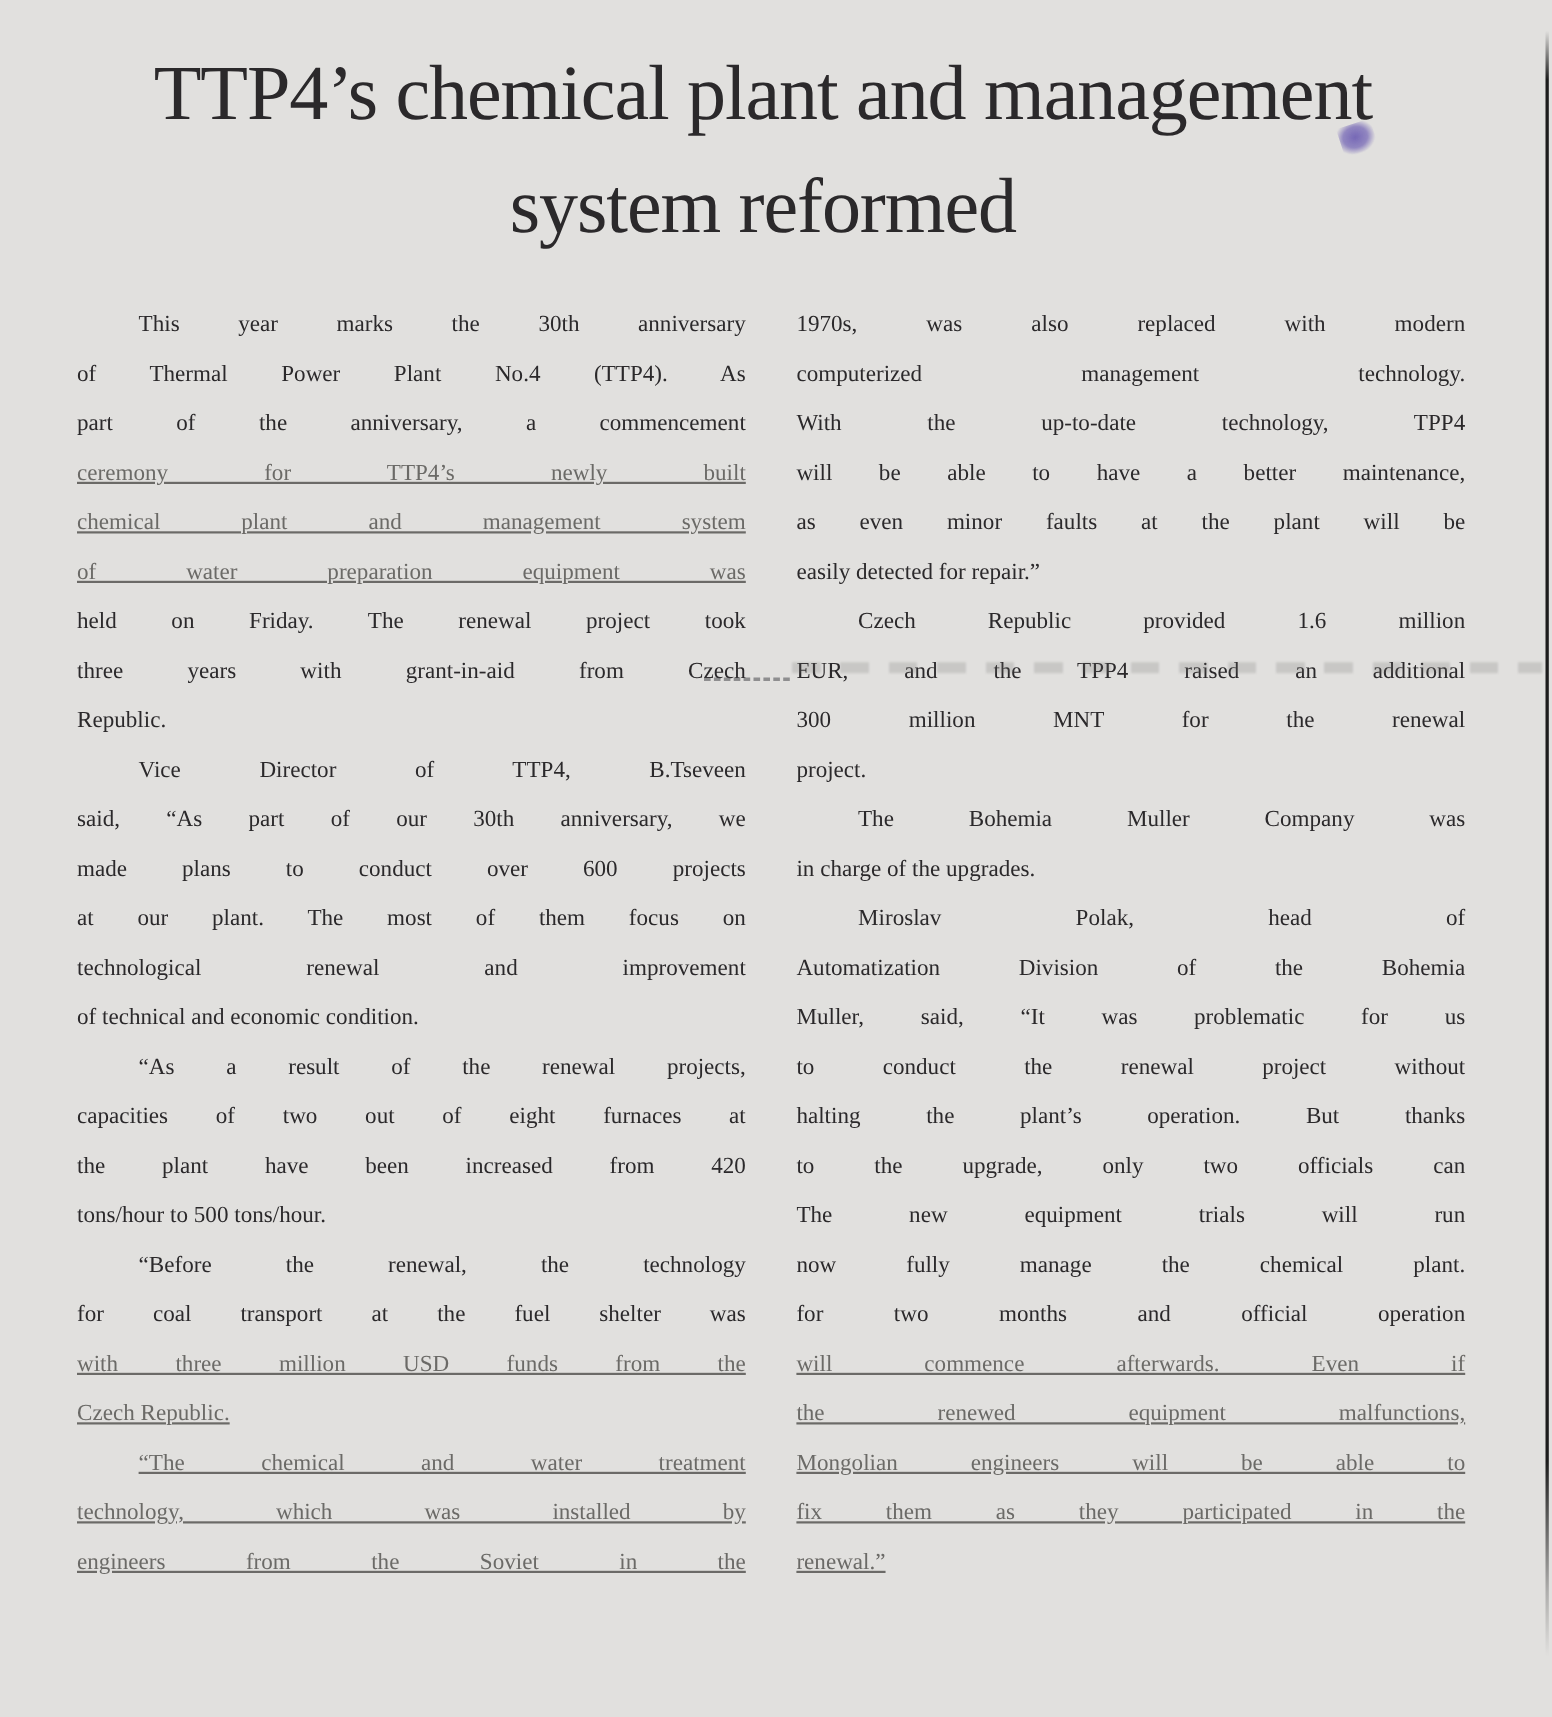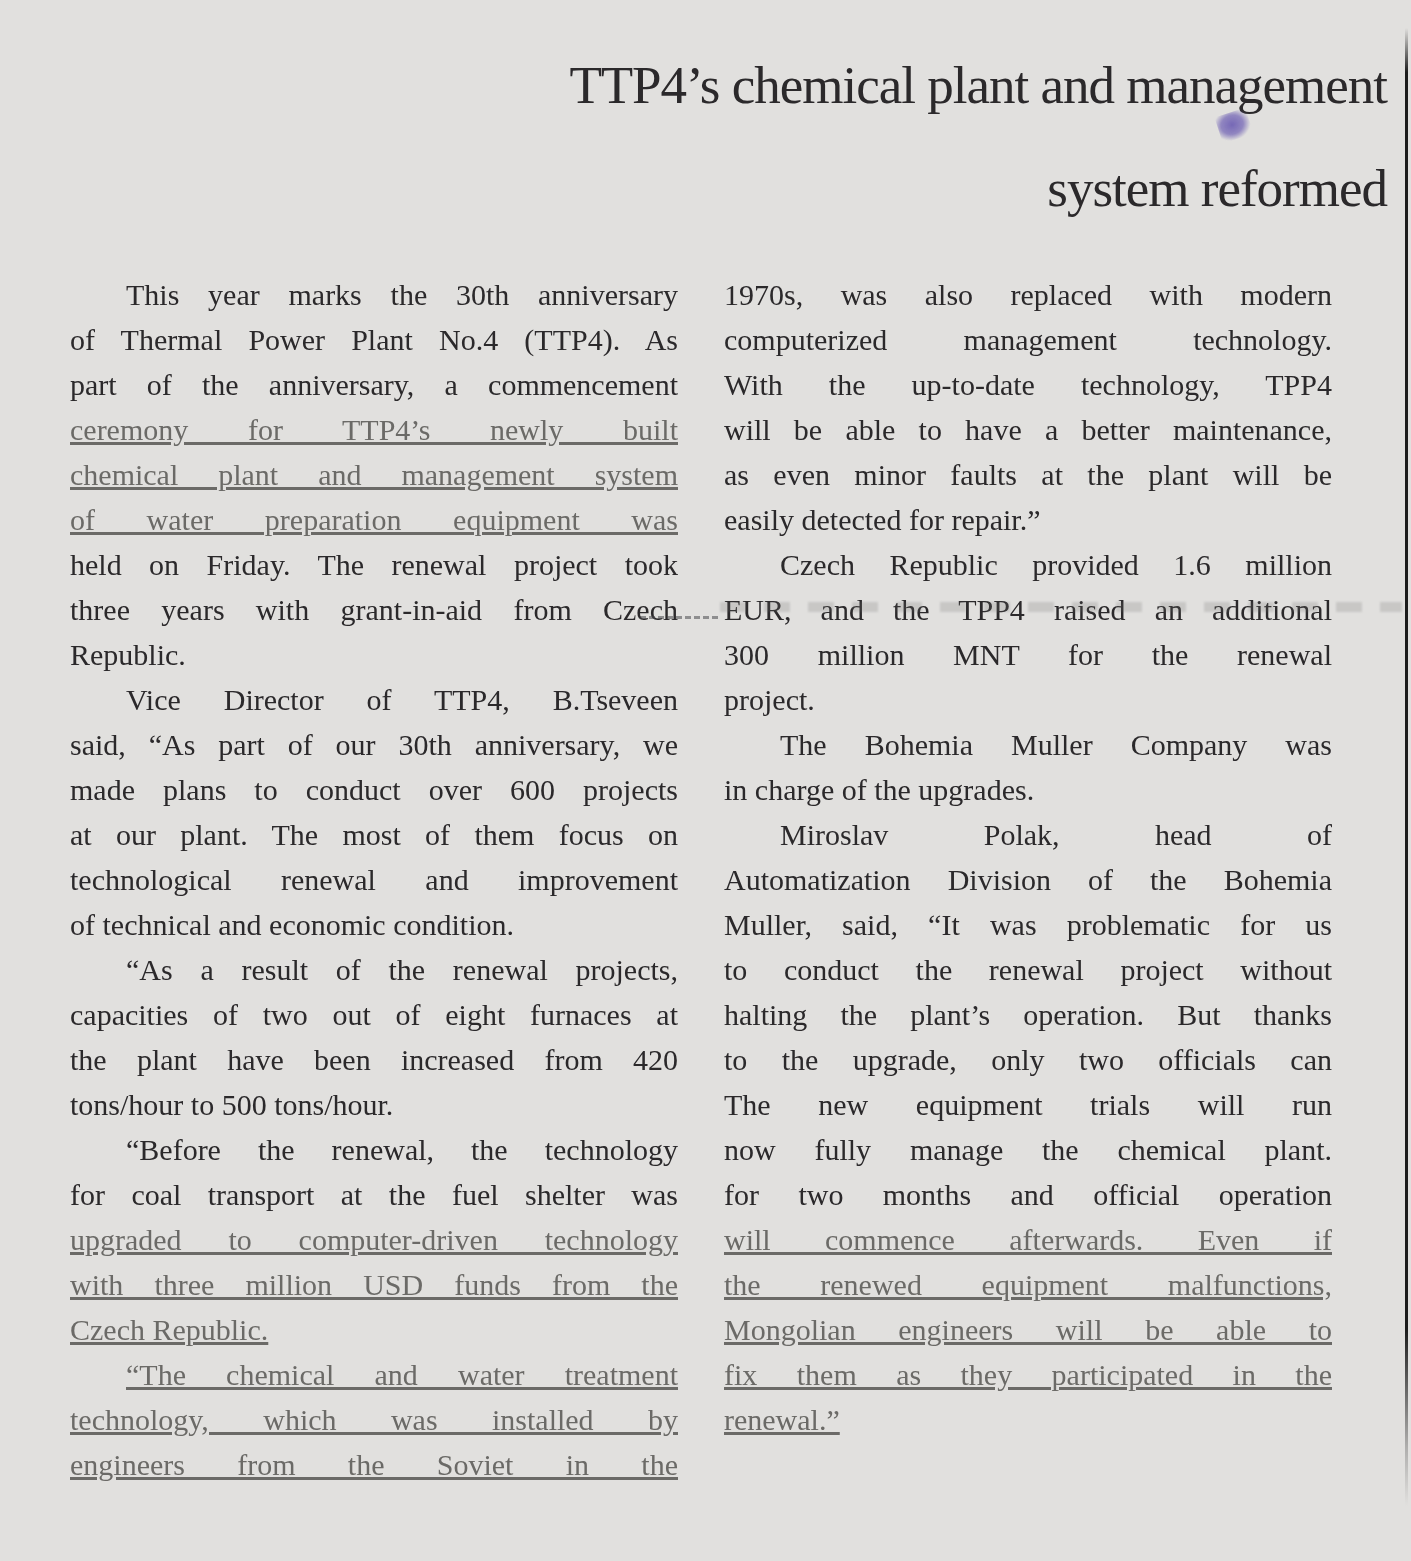--- a/index.html
+++ b/index.html
@@ -8,35 +8,35 @@
     position: relative;
     background: var(--bg, #e1e0de);
     font-family: "Liberation Serif", "DejaVu Serif", serif;
     color: var(--ink, #2b292b);
     overflow: hidden;
   }
 
   .headline {
     position: absolute;
     top: 34px; left: 0; right: 24px;
-    text-align: right;
-    font-size: 53px;
+    text-align: center;
+    font-size: 71px;
     line-height: 103px;
     letter-spacing: -1px;
     color: var(--ink, #232225);
   }
 
   .columns {
     position: absolute;
     top: 272px; left: 70px;
     width: 1262px;
     display: flex;
     gap: 46px;
   }
-  .col { width: 608px; font-size: 30px; line-height: 45px; }
+  .col { width: 608px; font-size: 21px; line-height: 45px; }
 
   .para { margin: 0; }
   .line { text-align: justify; text-align-last: justify; white-space: normal; }
   .line.endline { text-align-last: left; }
   .line.indent { padding-left: 56px; }
   .line.faded { color: var(--faded, #6b6a67); text-decoration: underline; }
 
   
   .edge-line {
     position: absolute;
@@ -103,21 +103,20 @@
       </div>
       <div class="para">
         <div class="line indent">“As a result of the renewal projects,</div>
         <div class="line">capacities of two out of eight furnaces at</div>
         <div class="line">the plant have been increased from 420</div>
         <div class="line endline">tons/hour to 500 tons/hour.</div>
       </div>
       <div class="para">
         <div class="line indent">“Before the renewal, the technology</div>
         <div class="line">for coal transport at the fuel shelter was</div>
-        <div class="line faded">upgraded to computer-driven technology</div>
         <div class="line faded">with three million USD funds from the</div>
         <div class="line endline faded">Czech Republic.</div>
       </div>
       <div class="para">
         <div class="line indent faded">“The chemical and water treatment</div>
         <div class="line faded">technology, which was installed by</div>
         <div class="line faded">engineers from the Soviet in the</div>
       </div>
     </div>
   <div class="col">

